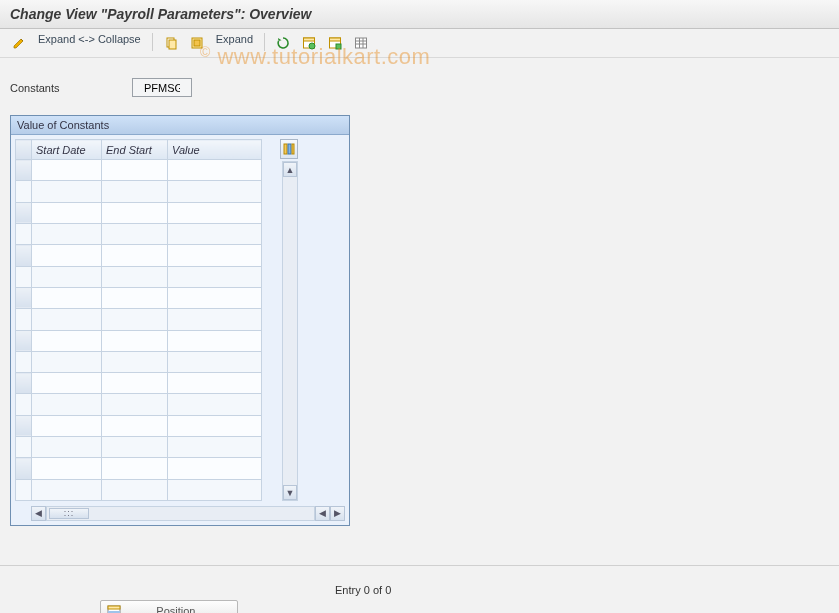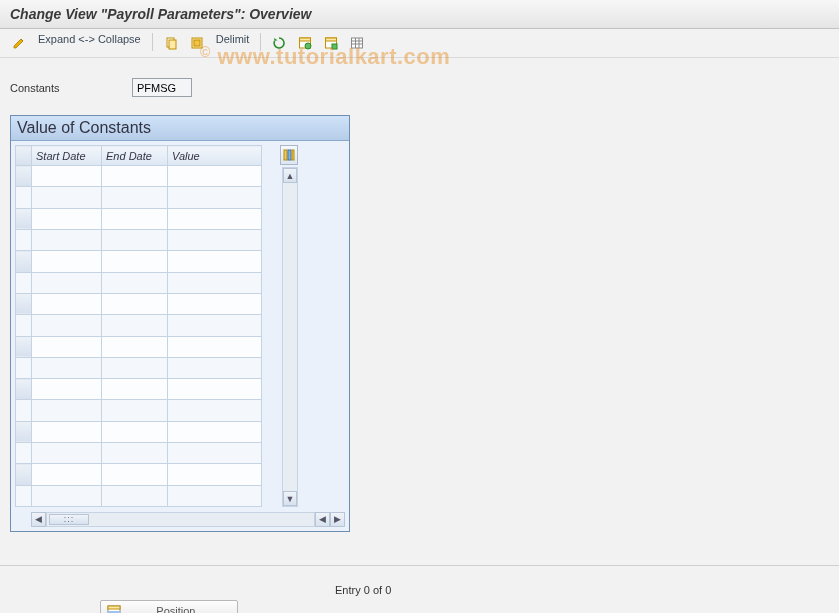--- a/index.html
+++ b/index.html
@@ -57,35 +57,35 @@
     gap: 12px;
     margin: 6px 0 18px 0;
   }
   .row-constant label { width: 110px; color: #333; }
   .row-constant .field {
     width: 60px;
     height: 19px;
     border: 1px solid #9aa0a7;
     background: #f4f5f6;
     font-size: 11px;
-    padding: 1px 4px;
+    padding: 1px 11px;
     text-align: left;
   }
 
   
   .panel {
     width: 340px;
     border: 1px solid #6f8fb2;
     background: #eaf1fb;
   }
   .panel-header {
     background: linear-gradient(#cfe2f8,#b6cde9);
     border-bottom: 1px solid #8ba9cc;
     padding: 3px 6px;
-    font-size: 16px;
+    font-size: 11px;
     color: #334;
   }
   .panel-body {
     position: relative;
     height: 390px;
     background: #eaf1fb;
     padding: 4px;
     display: flex;
     flex-direction: column;
   }
@@ -219,21 +219,21 @@
   }
   .entry-label { color:#333;padding-left:7px; }
 
   
   .watermark {
     position: absolute;
     top: 44px;
     left: 200px;
     color: rgba(230,140,30,0.45);
     font-size: 22px;
-    font-weight: bold;
+    font-weight: normal;
     pointer-events: none;
     letter-spacing: .5px;
   }
   .watermark .copy { font-size: 14px; vertical-align: top; }
 
   svg { display:block; }
 </style>
 </head>
 <body>
 
@@ -263,21 +263,21 @@
   </span>
   <span class="tb-btn">
     <span>
       <svg width="14" height="14" viewBox="0 0 14 14">
           <rect x="2" y="2" width="10" height="10" fill="#ffe9a8" stroke="#c09000"></rect>
           <rect x="4" y="4" width="6" height="6" fill="#f3c24a" stroke="#c09000"></rect>
         </svg>
     </span>
   </span>
 
-  <span class="tb-label">Delimit</span>
+  <span class="tb-label">Expand</span>
 
   <span class="tb-sep"></span>
 
   <span class="tb-btn">
     <span>
       <svg width="14" height="14" viewBox="0 0 14 14">
           <path d="M7 2 A5 5 0 1 1 2.5 5" fill="none" stroke="#2a8a2a" stroke-width="1.6"></path>
           <path d="M2 2 L2.5 5 L5.5 4.3 Z" fill="#2a8a2a"></path>
         </svg>
     </span>
@@ -326,21 +326,21 @@
 
   <div class="panel">
     <div class="panel-header">Value of Constants</div>
     <div class="panel-body">
       <div class="grid-wrap">
         <table class="grid">
           <thead>
             <tr>
               <th class="rowsel"></th>
               <th class="col-startdate">Start Date</th>
-              <th class="col-enddate">End Date</th>
+              <th class="col-enddate">End Start</th>
               <th class="col-value">Value</th>
             </tr>
           </thead>
           <tbody>
             <tr>
                 <td class="rowsel"></td>
                 <td></td>
                 <td></td>
                 <td></td>
               </tr>

